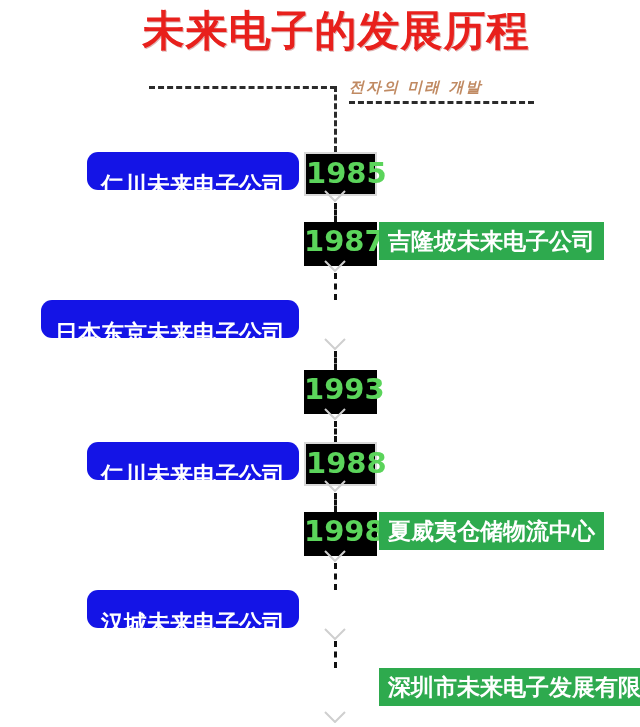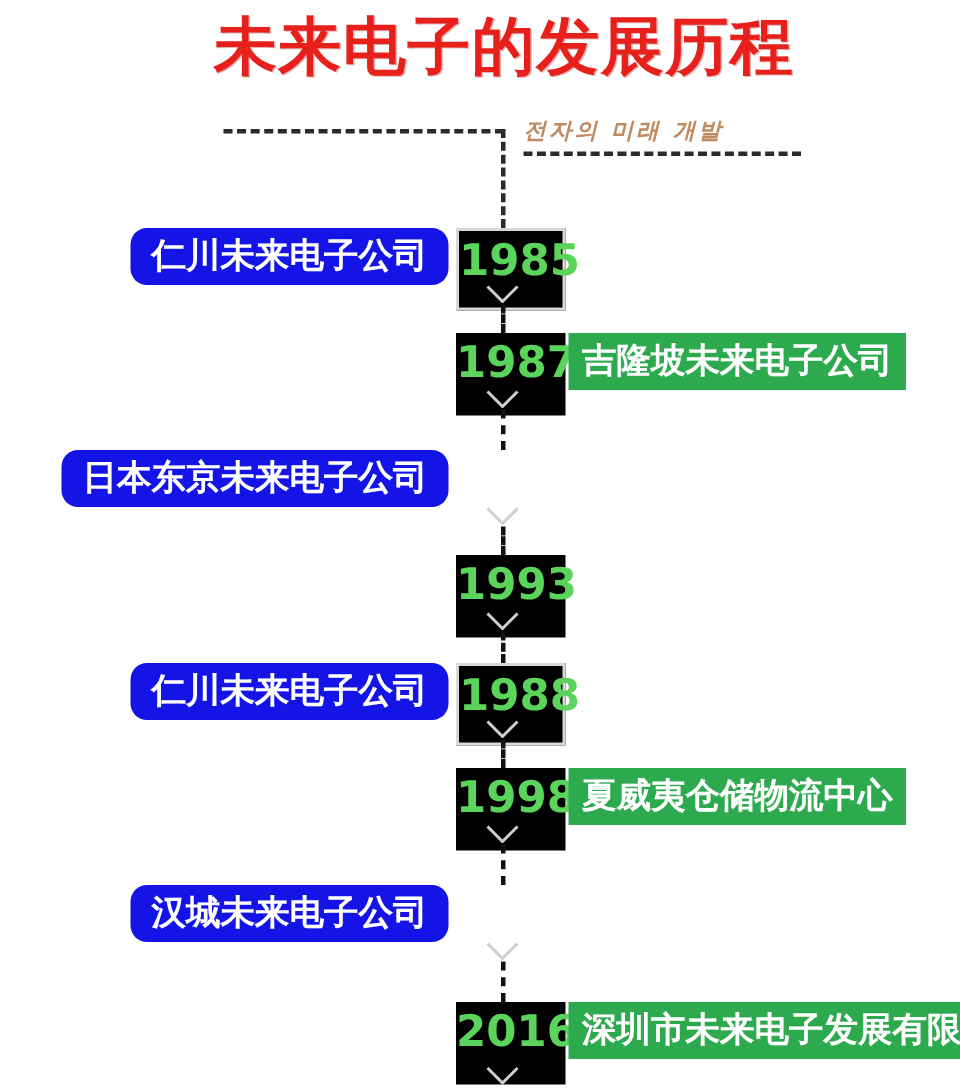--- a/index.html
+++ b/index.html
@@ -49,21 +49,21 @@
     color:#c08a62;
     white-space:nowrap;
     font-style:italic;
   }
 
   
   .row{position:absolute;left:0;width:640px;height:38px;}
 
   .year-box{
     position:absolute;
-    top:0; height:55px;
+    top:0; height:44px;
     background:#000000;
     color:#5bd45b;
     font-size:29px;
     font-weight:bold;
     line-height:38px;
     text-align:center;
     letter-spacing:0px;
     box-sizing:border-box;
   }
   .year-box.left-tag{ left:288px; width:73px; border:2px solid #d8d8d8; }
@@ -75,21 +75,21 @@
     line-height:38px;
     color:#ffffff;
     font-size:23px;
     font-weight:bold;
     white-space:nowrap;
     box-sizing:border-box;
   }
   .label-left{
     right:357px;
     background:#1414e6;
-    padding:0 14px;
+    padding:14px 14px;
     border-radius:11px;
   }
   .label-right{
     left:363px;
     background:#2eaa4e;
     text-align:right;
     padding:0 9px;
   }
 
   
@@ -201,21 +201,20 @@
       </div>
       <div class="conn" style="top: 628px; height: 40px;">
         <div class="chev">
           <svg width="22" height="12" viewBox="0 0 22 12">
             <path d="M1 1 L11 11 L21 1" fill="none" stroke="#cfcfcf" stroke-width="2"></path>
           </svg>
         </div>
         <div class="dash-v" style="top: 13px; height: 27px;"></div>
       </div>
       <div class="row" style="top: 668px;">
-        <div class="year-box right-tag">2016</div>
         <div class="label-box label-right">深圳市未来电子发展有限公司</div>
       </div>
     </div>
 
   <div class="tail-chev">
     <svg width="22" height="12" viewBox="0 0 22 12">
       <path d="M1 1 L11 11 L21 1" fill="none" stroke="#cfcfcf" stroke-width="2"></path>
     </svg>
   </div>
 

